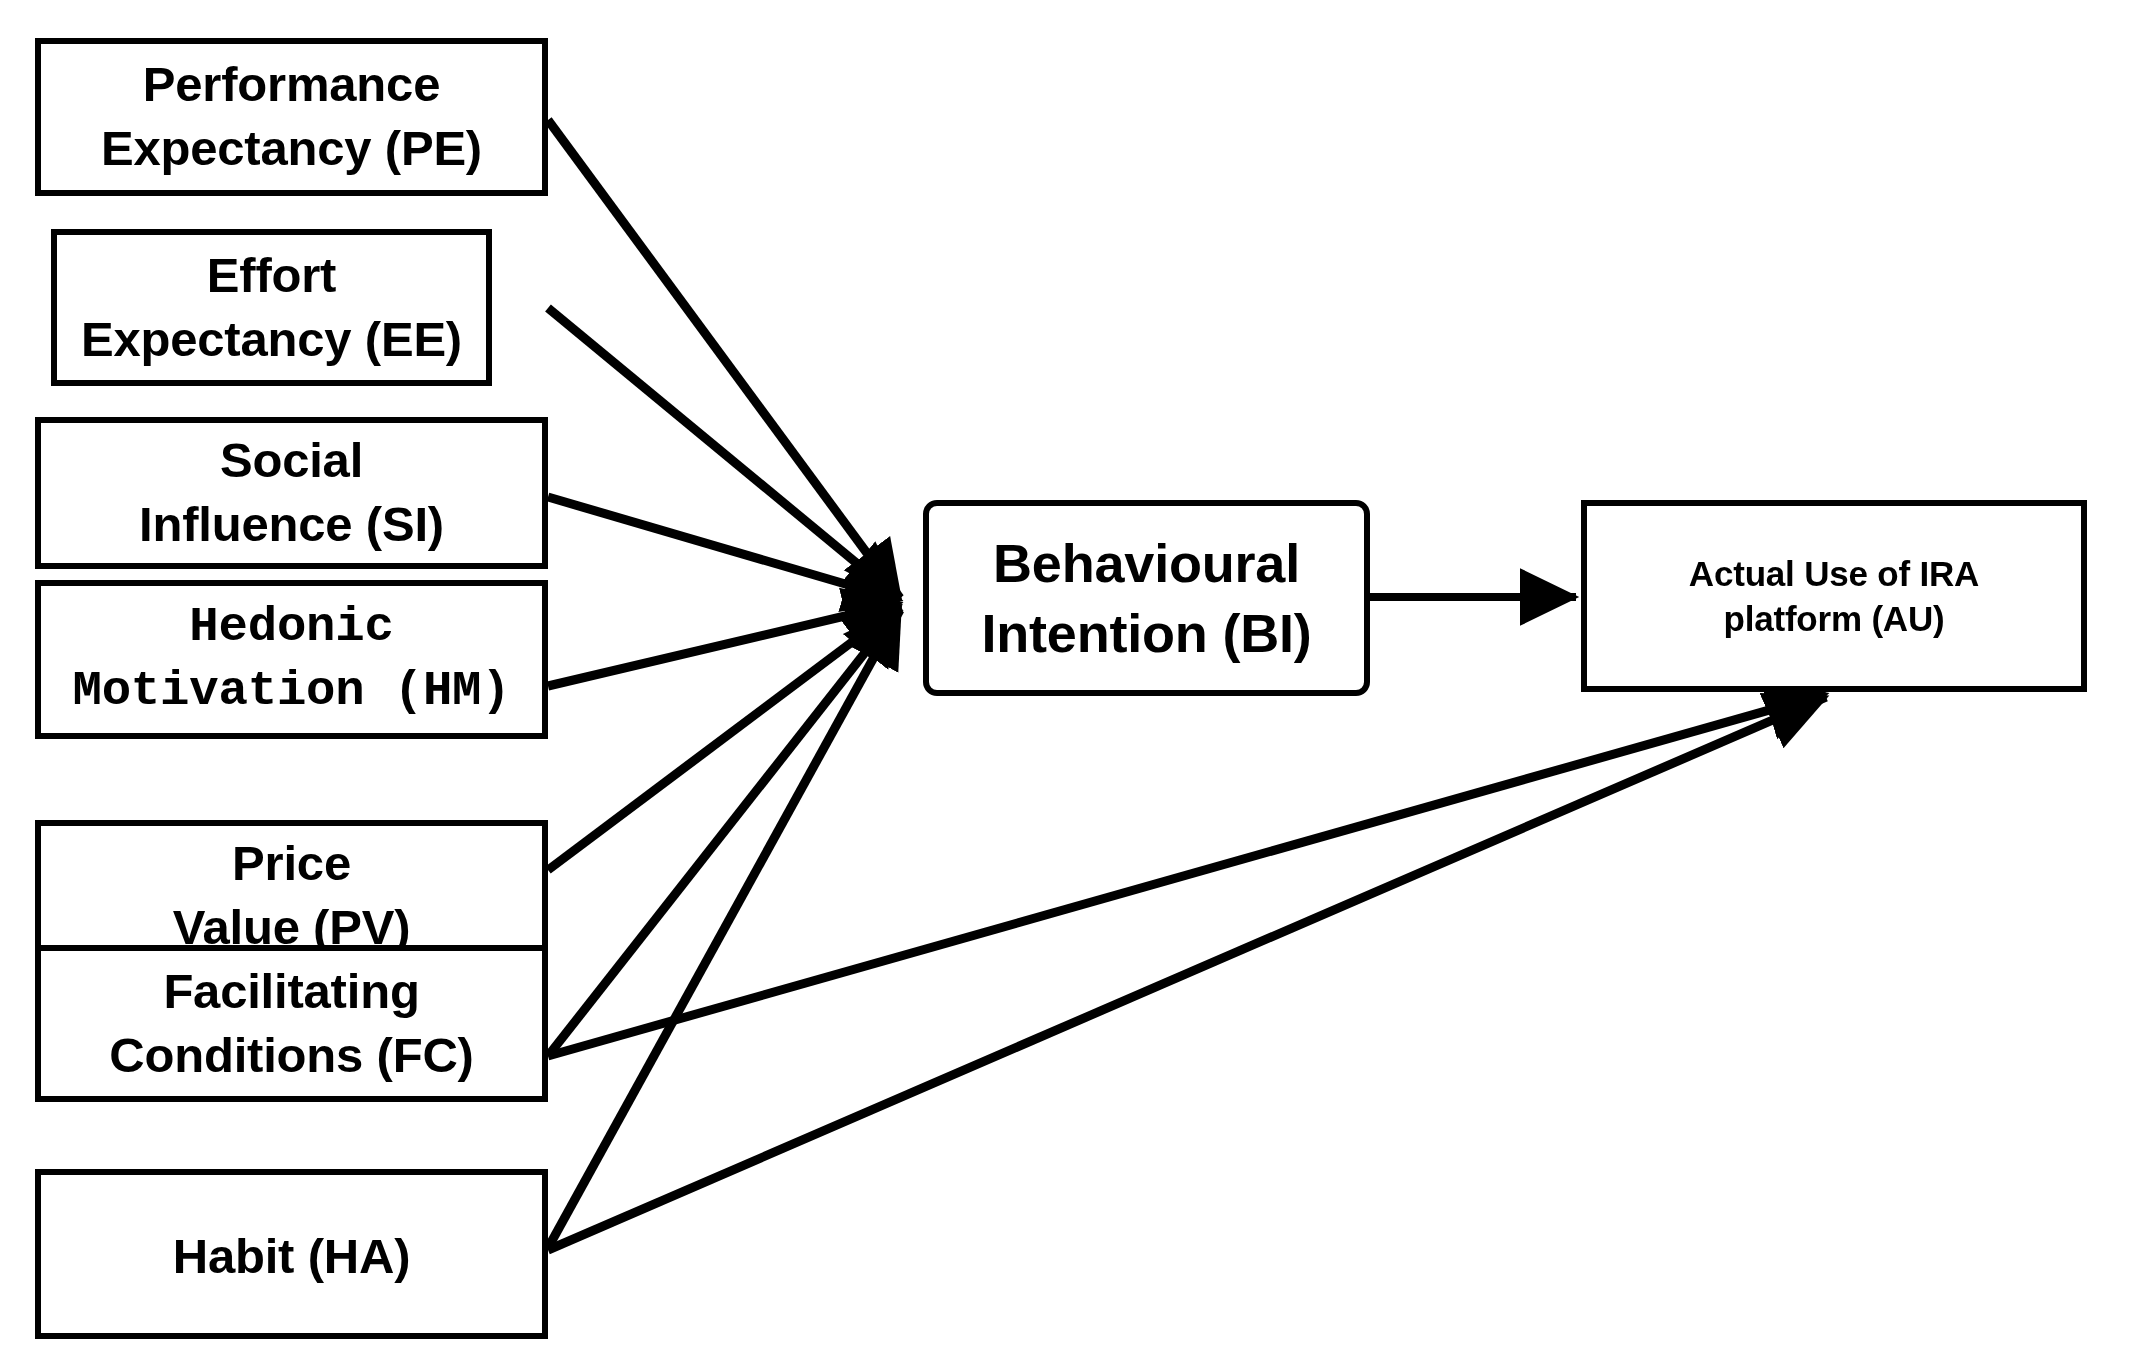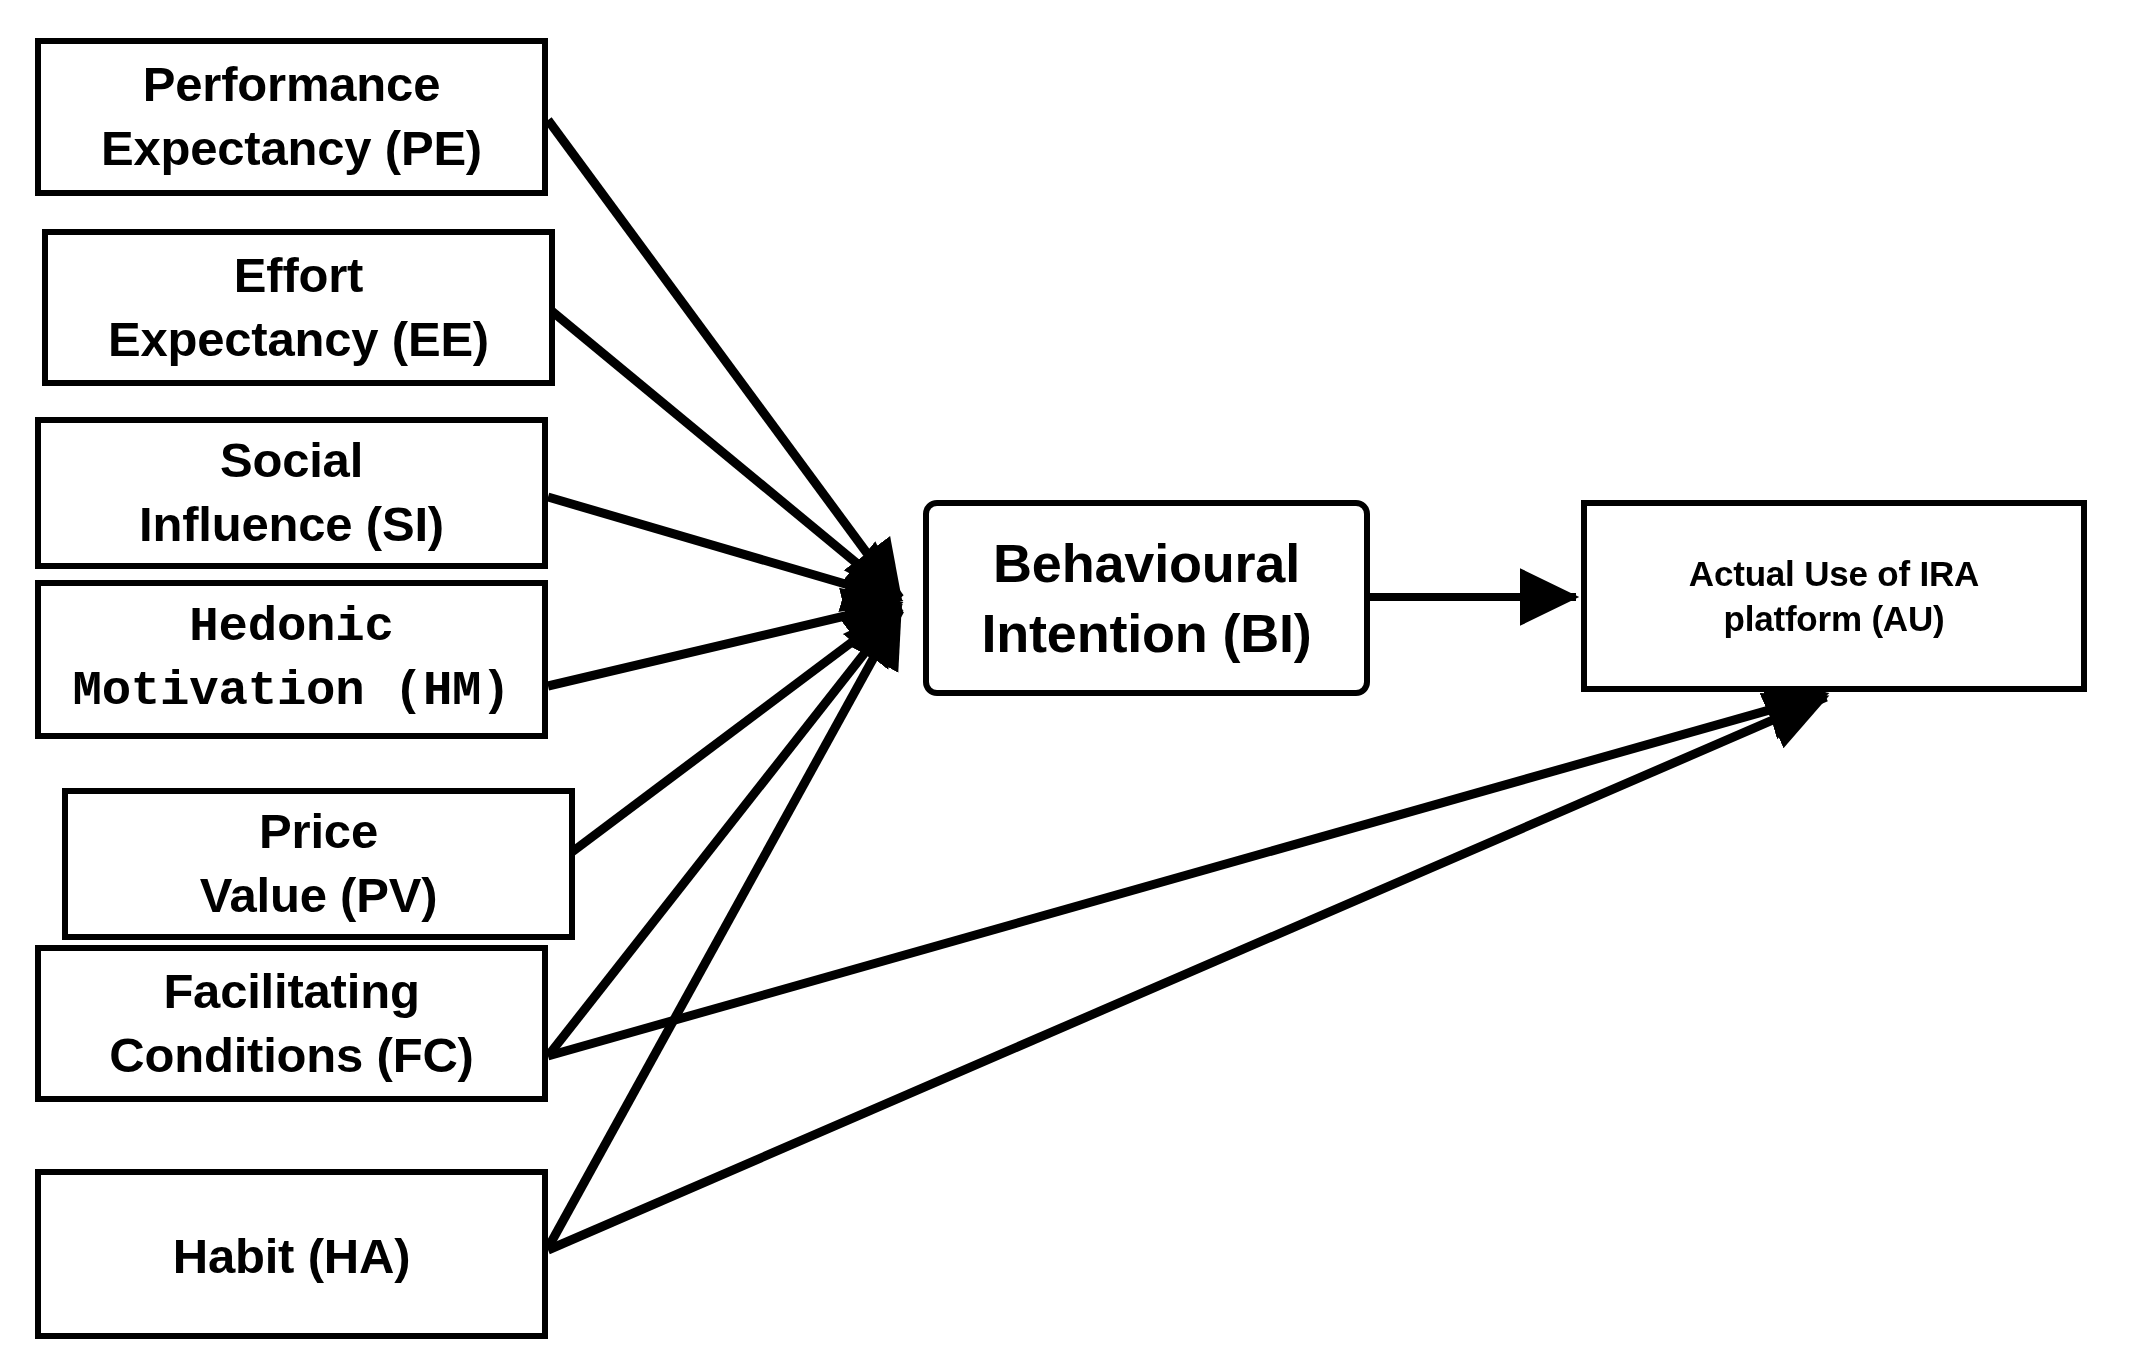--- a/index.html
+++ b/index.html
@@ -43,24 +43,24 @@
     line-height: 1.30;
     white-space: pre-line;
     letter-spacing: -0.2px;
   }
   .antecedent .node-label { font-size: 49px; }
   .mediator .node-label   { font-size: 54px; }
   .outcome .node-label    { font-size: 35px; }
 
   
   #node-pe { left: 35px;  top: 38px;   width: 513px; height: 158px; }
-  #node-ee { left: 42px;  top: 229px;  width: 513px; height: 157px; }
+  #node-ee { left: 51px;  top: 229px;  width: 441px; height: 157px; }
   #node-si { left: 35px;  top: 417px;  width: 513px; height: 152px; }
   #node-hm { left: 35px;  top: 580px;  width: 513px; height: 159px; font-family: Liberation Mono, monospace; }
-  #node-pv { left: 35px;  top: 788px;  width: 513px; height: 152px; margin-left: 27px; }
+  #node-pv { left: 35px;  top: 820px;  width: 513px; height: 152px; }
   #node-fc { left: 35px;  top: 945px;  width: 513px; height: 157px; }
   #node-ha { left: 35px;  top: 1169px; width: 513px; height: 170px; }
 
   
   #node-ha { justify-content: flex-start; padding-top: 50px; }
 
   
   #node-bi { left: 923px;  top: 500px; width: 447px; height: 196px; border-radius: 14px; }
   #node-au { left: 1581px; top: 500px; width: 506px; height: 192px; }
 </style>

